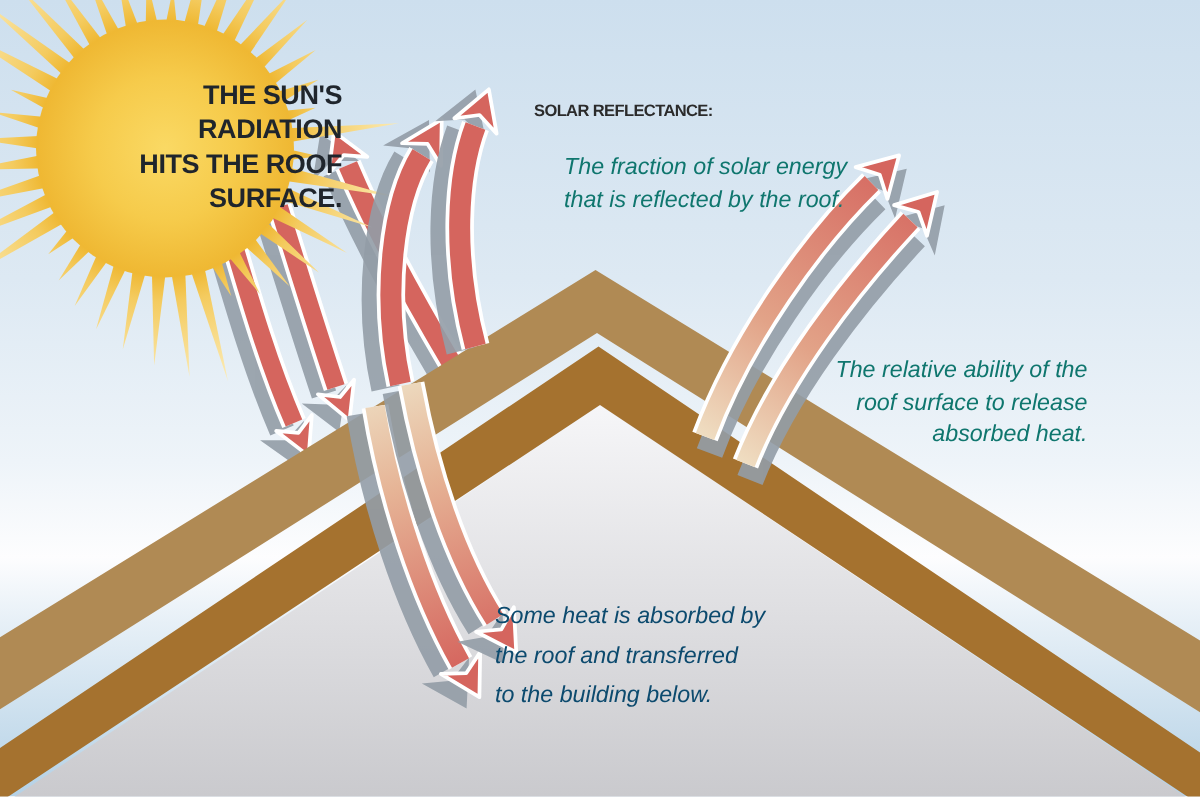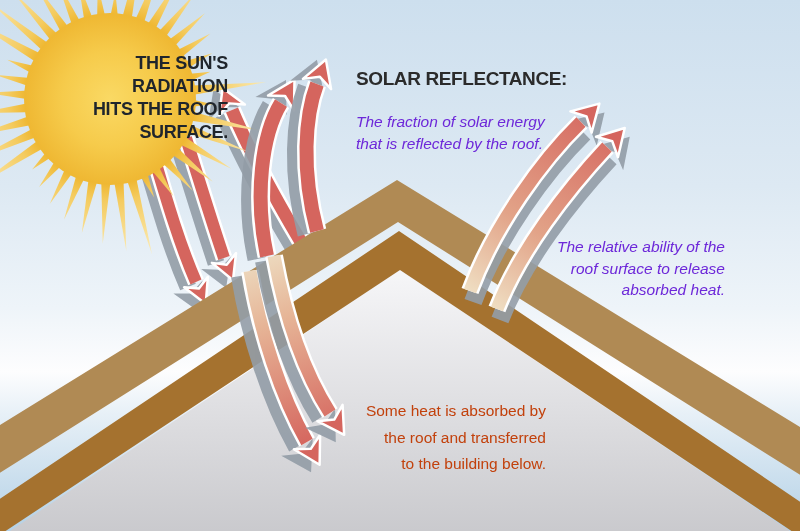--- a/index.html
+++ b/index.html
@@ -8,31 +8,32 @@
     font-family:"Liberation Sans",sans-serif;
   }
   .stage svg{position:absolute;left:0;top:0;}
   .txt{position:absolute;white-space:pre-line;}
   .sun-caption{
     left:38px;top:52px;width:190px;text-align:right;
     font-weight:700;font-size:18px;line-height:23px;letter-spacing:-0.3px;
     color:#1f252c;
   }
   .label .h{
-    font-weight:700;font-size:19px;letter-spacing:-0.4px;color:#2b2b2b;
+    font-weight:700;font-size:11px;letter-spacing:-0.4px;color:#2b2b2b;
     margin-bottom:3px;white-space:pre-line;
   }
   .label .b{
-    font-style:italic;font-size:15.5px;line-height:21.5px;color:#6d28d9;
+    font-style:italic;font-size:15.5px;line-height:21.5px;color:#0f766e;
     white-space:pre-line;
+    margin-left:20px;
   }
   .solar{left:356px;top:50px;width:230px;text-align:left;}
   .thermal{left:440px;top:218px;width:285px;text-align:right;}
-  .absorbed{left:330px;top:398px;width:216px;text-align:right;
-    font-size:15.5px;line-height:26.5px;color:#c2410c;}
+  .absorbed{left:330px;top:398px;width:216px;text-align:left;
+    font-style:italic;font-size:15.5px;line-height:26.5px;color:#0c4a6e;}
 </style>
 </head>
 <body>
 
 <div class="stage">
   <svg id="scene" width="800" height="531" viewBox="0 0 800 531">
     <defs>
       <linearGradient id="skyGrad" x1="0" y1="0" x2="0" y2="1">
         <stop offset="0" stop-color="#cddfee"></stop>
         <stop offset="0.35" stop-color="#dde9f3"></stop>

